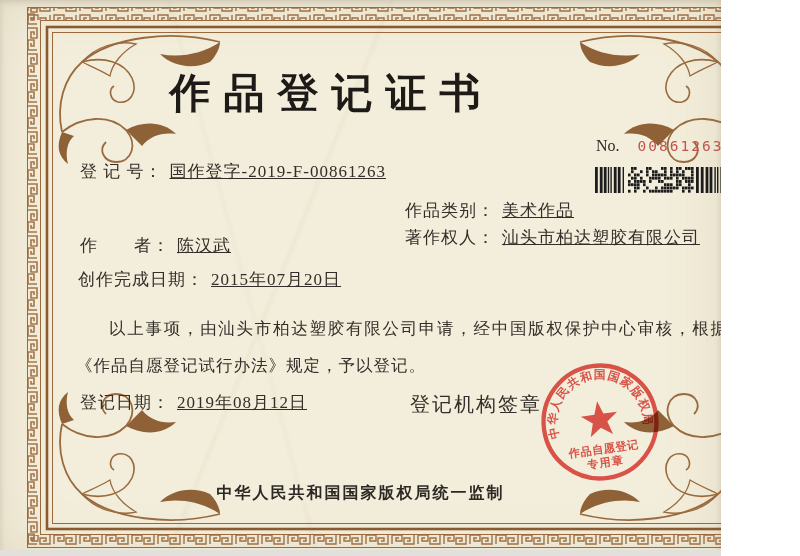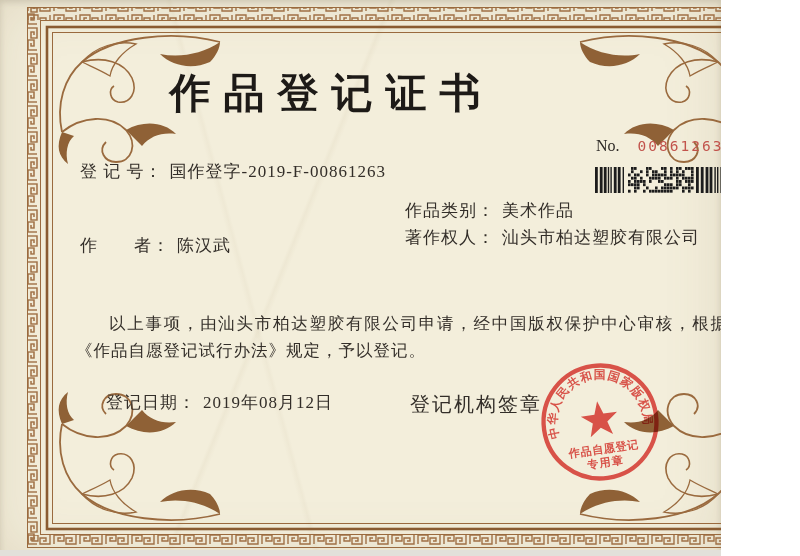--- a/index.html
+++ b/index.html
@@ -25,31 +25,31 @@
 
   .title{position:absolute;left:0;right:0;top:66px;margin-right:58px;
          text-align:center;font-size:41px;font-weight:bold;color:#1d1a17;
          letter-spacing:13px;}
   .serial{position:absolute;left:596px;top:137px;font-size:16px;color:#2e2a26;}
   .serial .num{color:var(--serial-red);font-family:"DejaVu Sans Mono",monospace;
                font-size:14.5px;letter-spacing:2px;margin-left:18px;}
   .barcode{position:absolute;left:595px;top:167px;width:130px;height:26px;}
 
   .row{position:absolute;font-size:17px;color:var(--ink);letter-spacing:1px;white-space:nowrap;}
-  .row .val{margin-left:7px;}
+  .row .val{margin-left:7px;text-decoration:underline;}
   .r-regno{left:80px;top:160px;}
   .r-name{left:80px;top:199px;}
   .r-cat{left:405px;top:199px;}
   .r-author{left:80px;top:234px;}
   .r-owner{left:405px;top:226px;}
   .r-create{left:78px;top:268px;}
   .r-publish{left:403px;top:268px;}
   .statement{position:absolute;left:76px;top:310px;width:652px;font-size:16.5px;
-             color:var(--ink);line-height:27px;text-indent:2em;letter-spacing:1px;text-align:justify;}
-  .r-regdate{left:80px;top:391px;margin-left:26px;}
+             color:var(--ink);line-height:37px;text-indent:2em;letter-spacing:1px;text-align:justify;}
+  .r-regdate{left:80px;top:391px;}
   .seal-caption{position:absolute;left:410px;top:391px;font-size:20px;
                 color:var(--ink);letter-spacing:2px;}
   .footer{position:absolute;left:0;right:0;top:483px;text-align:center;
           font-size:16px;font-weight:bold;color:#2c2824;letter-spacing:2px;}
 
   .seal{position:absolute;left:538px;top:360px;width:124px;height:124px;
         transform:rotate(-8deg);opacity:.93;mix-blend-mode:multiply;}
 </style>
 </head>
 <body>
@@ -225,34 +225,38 @@
   </div>
   <div class="row r-author">
     <span>作　　者：</span><span class="val">陈汉武</span>
   </div>
   <div class="row r-cat">
     <span>作品类别：</span><span class="val">美术作品</span>
   </div>
   <div class="row r-owner">
     <span>著作权人：</span><span class="val">汕头市柏达塑胶有限公司</span>
   </div>
+  <div class="row r-create">
+    <span>创作完成日期：</span><span class="val">2015年07月20日</span>
+  </div>
 
   <div class="statement">以上事项，由汕头市柏达塑胶有限公司申请，经中国版权保护中心审核，根据《作品自愿登记试行办法》规定，予以登记。</div>
 
   <div class="row r-regdate">
     <span>登记日期：</span><span class="val">2019年08月12日</span>
   </div>
   <div class="seal-caption">登记机构签章</div>
 
   <svg class="seal" viewBox="0 0 200 200" xmlns="http://www.w3.org/2000/svg">
     <circle cx="100" cy="100" r="91" fill="none" stroke="#e14b47" stroke-width="7"></circle>
     <path id="sealArc" d="M35.6,127.4 A70,70 0 1 1 164.4,127.4" fill="none"></path>
     <text font-size="19" font-weight="bold" fill="#e14b47" letter-spacing="2" font-family="Liberation Serif, DejaVu Serif, serif">
       <textPath href="#sealArc" startOffset="50%" text-anchor="middle">中华人民共和国国家版权局</textPath>
     </text>
     <polygon fill="#e14b47" points="100,66 107.3,87 129.5,87.4 111.8,100.8 118.2,122.1 100,109.4 81.8,122.1 88.2,100.8 70.5,87.4 92.7,87"></polygon>
     <text x="100" y="150" text-anchor="middle" font-size="18" font-weight="bold" fill="#e14b47" letter-spacing="1" font-family="Liberation Serif, DejaVu Serif, serif">作品自愿登记</text>
     <text x="100" y="172" text-anchor="middle" font-size="18" font-weight="bold" fill="#e14b47" letter-spacing="2" font-family="Liberation Serif, DejaVu Serif, serif">专用章</text>
   </svg>
 
+  <div class="footer">中华人民共和国国家版权局统一监制</div>
 
   <div class="scanner-edge"></div>
 </div>
 
 </body></html>

